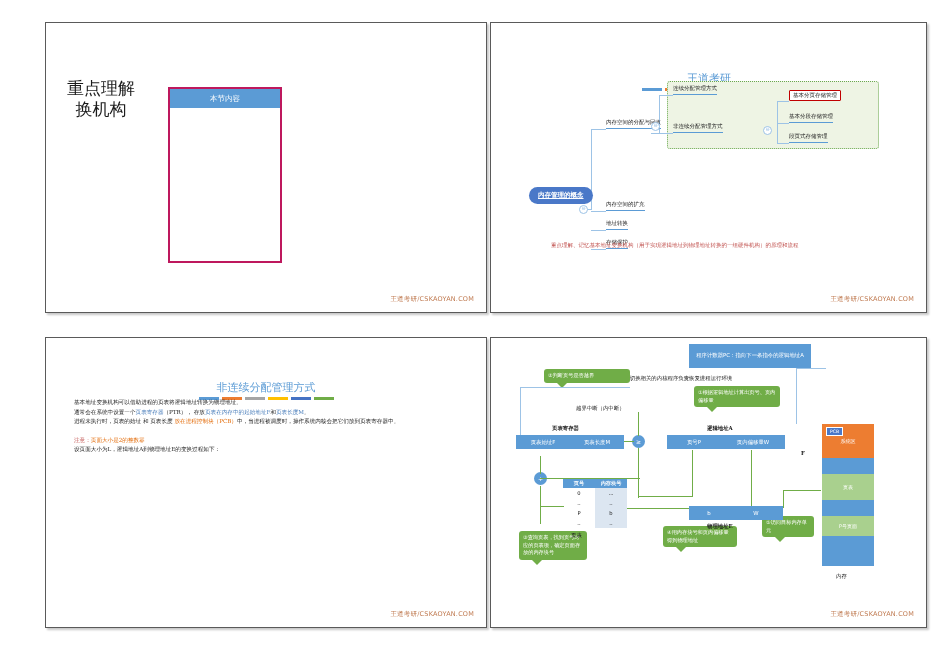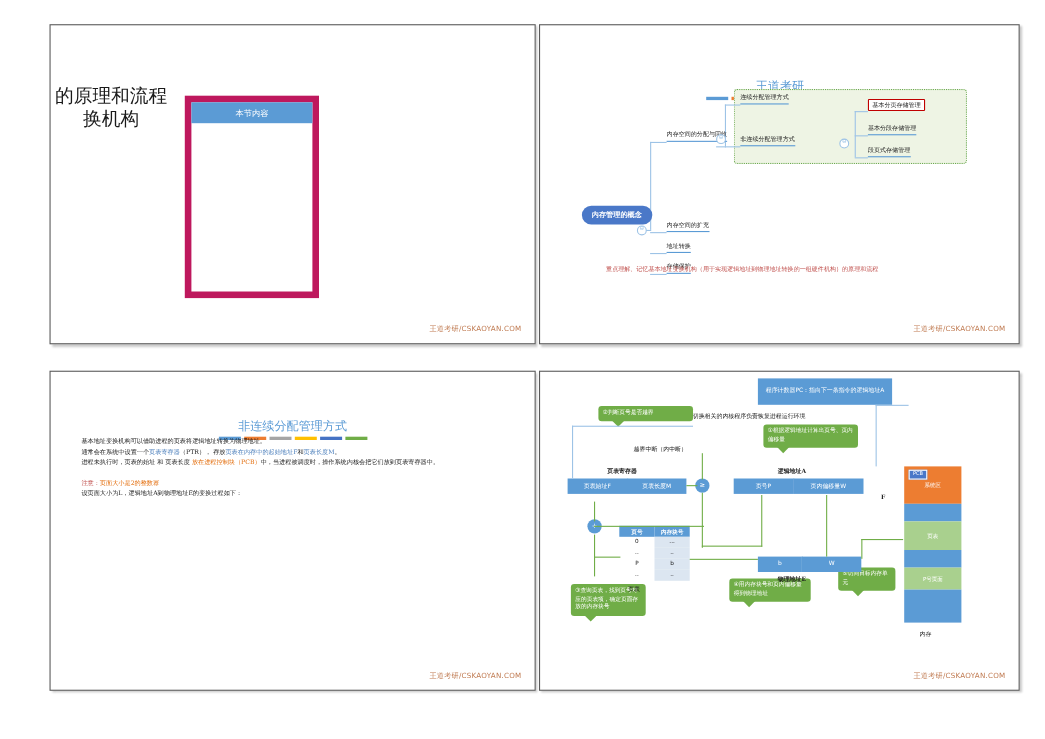--- a/index.html
+++ b/index.html
@@ -22,21 +22,21 @@
 
   .footer{
     position:absolute;right:12px;bottom:8px;
     font-size:6.5px;color:#c07b52;letter-spacing:.2px;
     white-space:nowrap;
   }
 
   
   .s1box{
     position:absolute;left:122px;top:64px;width:110px;height:172px;
-    border:6px solid #be185d;background:#fff;text-align:center;
+    border:2px solid #be185d;background:#fff;text-align:center;
   }
   .s1head{
     height:19px;background:#5b9bd5;color:#fff;
     font-size:7.5px;display:flex;align-items:center;justify-content:center;
     font-family:"DejaVu Serif","Liberation Serif",serif;
   }
   .s1title{
     position:absolute;left:0;top:55px;width:110px;
     text-align:center;font-size:17px;line-height:1.25;color:#1a1a1a;
     font-family:"DejaVu Serif","Liberation Serif",serif;
@@ -49,21 +49,21 @@
   .sldtitle{
     text-align:center;color:#5b9bd5;font-size:11px;
     font-family:"DejaVu Serif","Liberation Serif",serif;
   }
 
   
   .mm{position:absolute;left:0;top:0;width:435px;height:289px;}
   .mmroot{
     position:absolute;left:38px;top:164px;
     background:#4a78c8;color:#fff;border-radius:9px;
-    font-size:6.5px;font-weight:bold;padding:4px 9px;white-space:nowrap;
+    font-size:6.5px;font-weight:bold;padding:4px 9px;white-space:nowrap;text-decoration:underline;
   }
   .mmnode{
     position:absolute;font-size:5.5px;color:#222;white-space:nowrap;
     padding-bottom:2px;border-bottom:1.4px solid #5b9bd5;
     text-align:left;
   }
   .mmnode.hl{
     border:1.6px solid #c00000;border-radius:1px;
     padding:1px 3px 1px 3px;background:#fff;
   }
@@ -138,21 +138,21 @@
 </head>
 <body>
 
 <div class="page">
 
   <div class="slide" id="slide1">
     <div class="s1box">
       <div class="s1head">本节内容</div>
     </div>
     <div class="s1title">
-      <div>的原理和流程</div>
+      <div>重点理解</div>
       <div>换机构</div>
     </div>
     <div class="footer">王道考研/CSKAOYAN.COM</div>
   </div>
 
   <div class="slide" id="slide2">
     <div class="mm">
       <div class="sldtitle" style="position:absolute;left:118px;top:48px;width:200px;">王道考研</div>
       <div class="decobar" style="position:absolute;left:118px;top:65px;width:200px;">
         <i style="background:#5b9bd5"></i>

